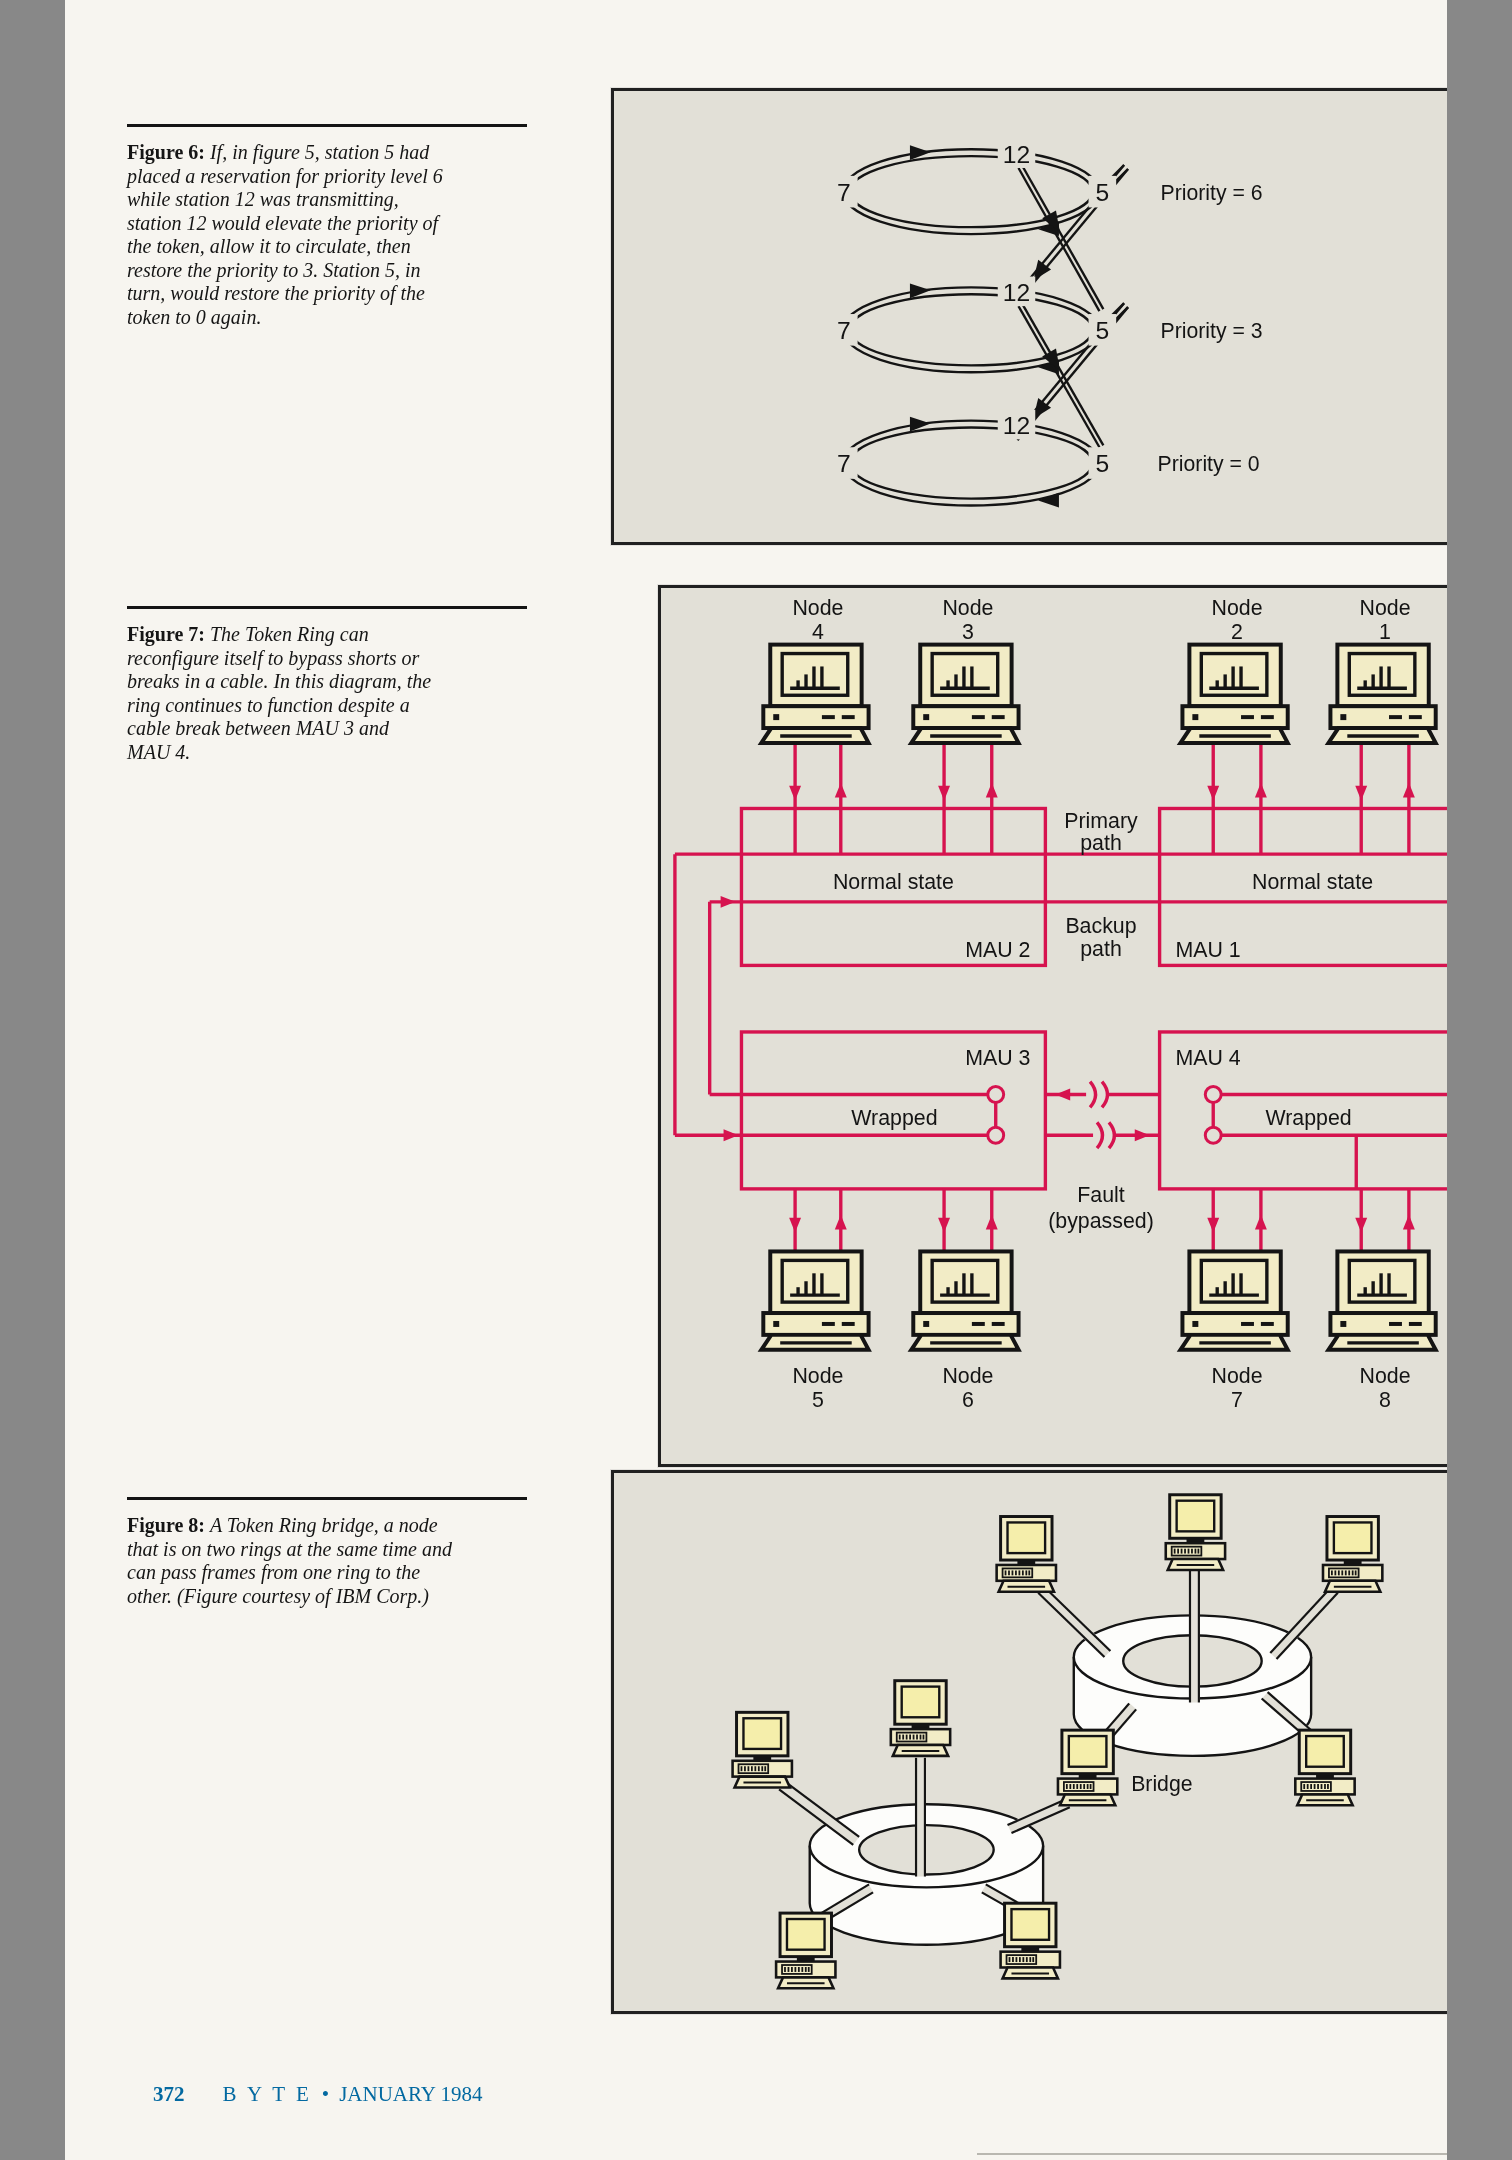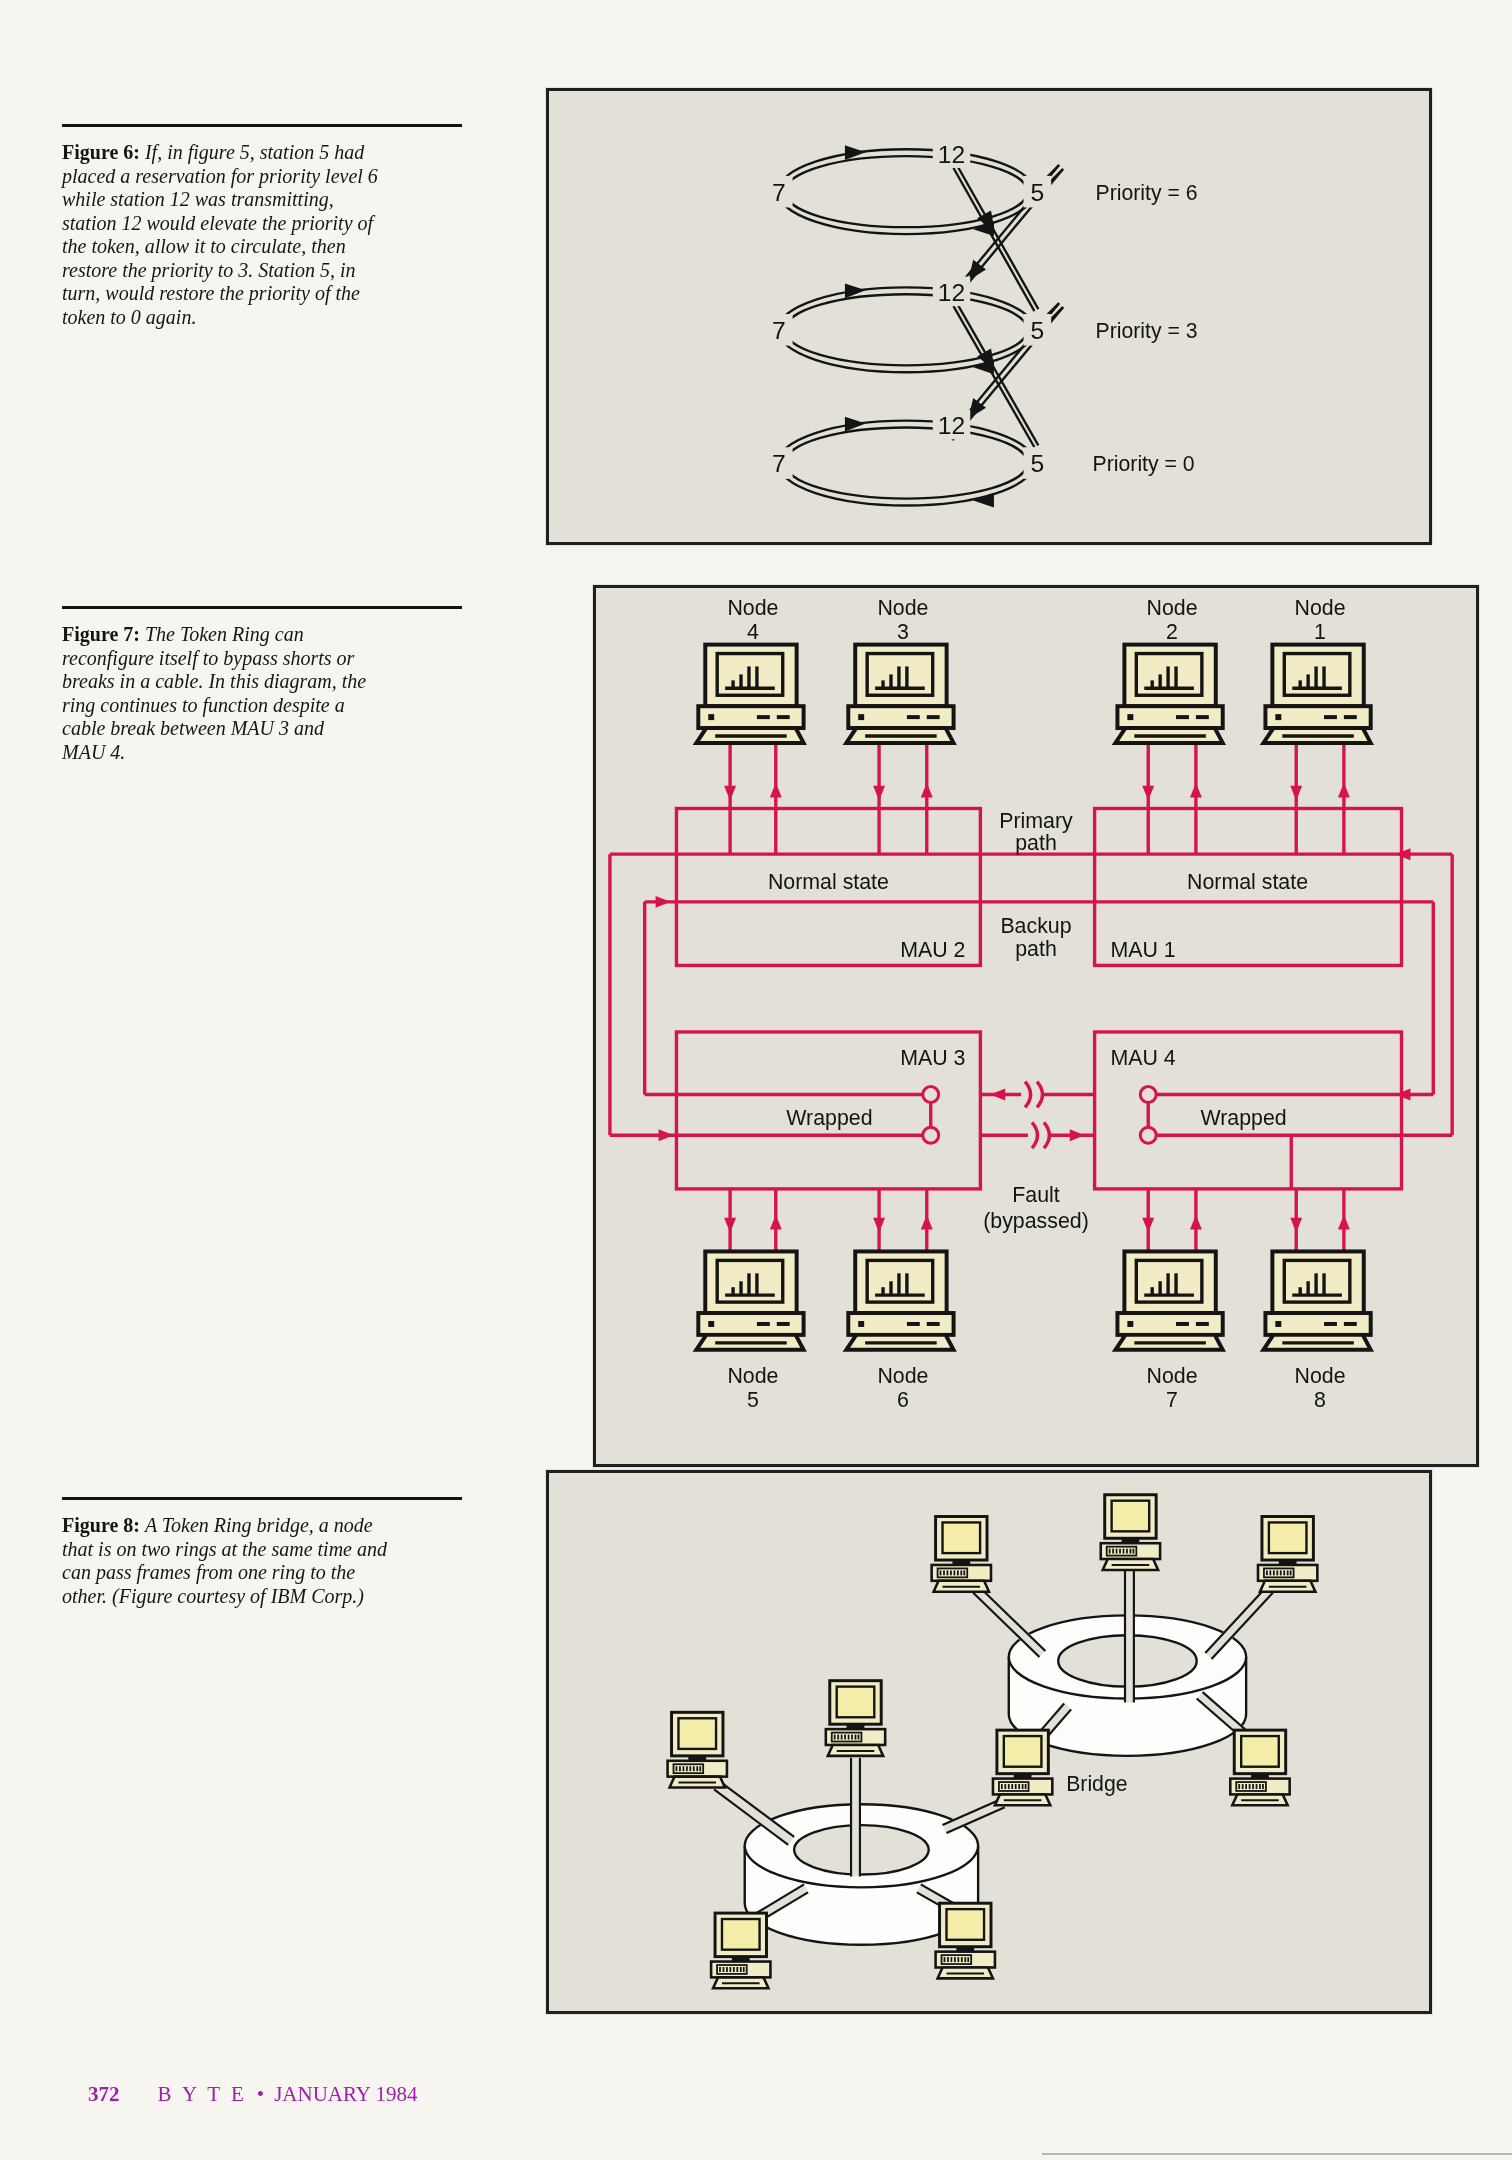--- a/index.html
+++ b/index.html
@@ -6,42 +6,42 @@
     --page-bg:#f7f5f0;
     --panel-bg:#e2e0d7;
     --ink:#1c1c1c;
     --red:#d6134f;
     --cream:#f2ecc6;
     --screen-yellow:#f5eeab;
   }
   *{margin:0;padding:0;box-sizing:border-box;}
   html,body{background:#888;}
   .page{
-    position:relative;width:1512px;height:2160px;margin:0 auto;
+    position:relative;width:1382px;height:2160px;margin:0 auto;
     background:var(--page-bg);
     font-family:"Liberation Serif", serif;
     overflow:hidden;
   }
   .caption{
     position:absolute;left:62px;width:422px;color:#151515;
   }
   .caption .rule{height:3px;background:#141414;width:400px;margin-bottom:14px;}
   .caption p{font-size:20px;line-height:23.5px;}
   .caption .figlabel{font-weight:bold;font-style:normal;}
   .caption .figtext{font-style:italic;white-space:pre-line;}
   .panel{
     position:absolute;left:546px;width:886px;
     background:var(--panel-bg);
     border:3px solid #202020;
     box-shadow:0 0 0 1px rgba(0,0,0,.08);
   }
   .panel svg{display:block;width:100%;height:100%;}
   .footer{
     position:absolute;left:88px;top:2082px;
-    font-size:21px;color:#a21caf;display:flex;align-items:flex-start;gap:10px;
+    font-size:21px;color:#0369a1;display:flex;align-items:flex-start;gap:10px;
   }
   .footer .pnum{font-weight:bold;margin-right:28px;}
   .footer .mag{letter-spacing:3px;}
   .page-edge{position:absolute;right:0;top:2153px;width:470px;height:2px;background:#b9b7b0;}
   
   text{font-family:"Liberation Sans", sans-serif;fill:#141414;}
   .dlabel{font-size:21.5px;}
   .station{font-size:25px;font-weight:500;}
   .redline{stroke:var(--red);stroke-width:3.4;fill:none;}
   .redrect{stroke:var(--red);stroke-width:3.4;fill:none;}

